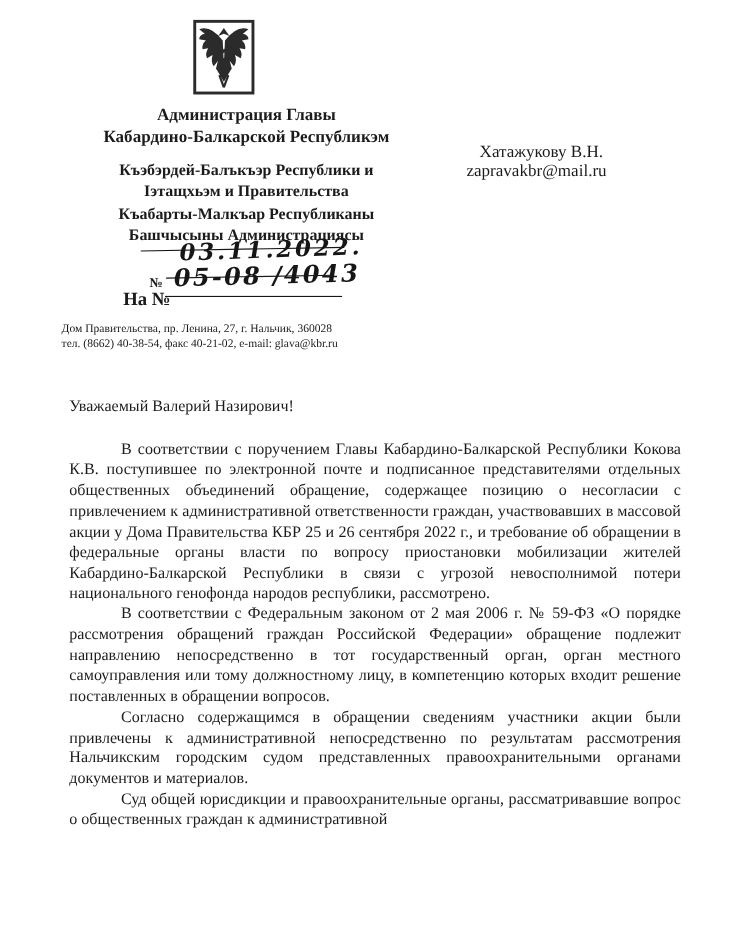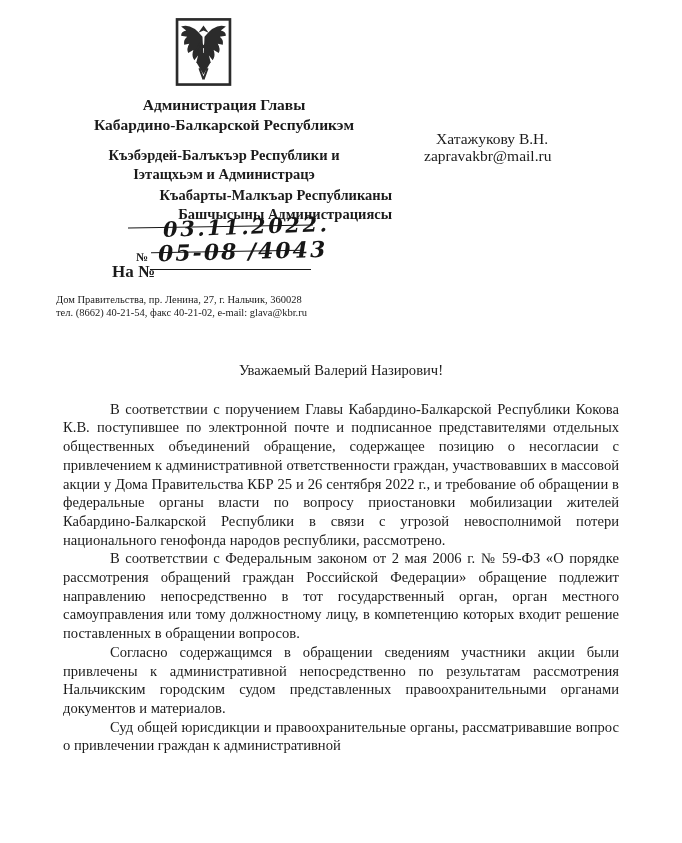--- a/index.html
+++ b/index.html
@@ -5,21 +5,21 @@
   html,body{margin:0;padding:0;background:#ffffff;}
   .page{
     position:relative;width:682px;height:843px;background:#ffffff;
     font-family:"Liberation Serif",serif;color:#1b1b1b;overflow:hidden;text-decoration:underline;
   }
   
   .emblem{position:absolute;left:175px;top:17px;width:57px;height:72px;}
   .lh{position:absolute;left:56px;width:336px;text-align:center;font-weight:bold;}
   .lh-ru{top:95px;font-size:15.5px;line-height:20px;}
   .lh-kbd{top:146px;font-size:14.5px;line-height:19px;}
-  .lh-krc{top:186px;font-size:14.5px;line-height:19px;text-align:right;}
+  .lh-krc{top:186px;font-size:14.5px;line-height:19px;}
   .hw{
     position:absolute;font-family:"DejaVu Serif",serif;font-style:italic;font-weight:bold;
     white-space:nowrap;color:#161616;
   }
   .hw-date{left:163px;top:214px;font-size:21px;letter-spacing:2.5px;transform:rotate(-2deg);}
   .hw-num{left:158px;top:238px;font-size:22px;letter-spacing:2px;transform:rotate(-1.5deg);}
   .rule{position:absolute;border-bottom:1.4px solid #161616;}
   .rule-date{left:128px;top:226px;width:185px;transform:rotate(-1deg);}
   .rule-num{left:151px;top:251px;width:152px;transform:rotate(-1deg);}
   .rule-ref{left:150px;top:269px;width:161px;}
@@ -28,21 +28,21 @@
   .addr{position:absolute;left:56px;top:294px;width:336px;text-align:left;
         font-size:10.5px;line-height:12.5px;}
   
   .addressee-name{position:absolute;left:436px;top:102px;font-size:15.5px;margin-top:28px;}
   .addressee-email{position:absolute;left:424px;top:147px;font-size:15.5px;}
   
   .body-block{
     position:absolute;left:63px;top:361px;width:556px;
     font-size:14.6px;line-height:18.7px;
   }
-  .salutation{text-align:center;margin:0 0 20px 0;}
+  .salutation{text-align:left;margin:0 0 20px 0;}
   .body-block p{margin:0;text-align:justify;text-indent:47px;}
 </style>
 </head>
 <body>
 
 <div class="page">
 
   <svg class="emblem" viewBox="0 0 56 70" aria-hidden="true">
     <rect x="2" y="2" width="52" height="64" fill="none" stroke="#2b2b2b" stroke-width="2.6"></rect>
     <g fill="#2b2b2b">
@@ -54,46 +54,46 @@
       <path d="M24 50 l4 11 M32 50 l-4 11" stroke="#2b2b2b" stroke-width="2" fill="none"></path>
     </g>
   </svg>
 
   <div class="lh lh-ru">
     <div>Администрация Главы</div>
     <div>Кабардино-Балкарской Республикэм</div>
   </div>
   <div class="lh lh-kbd">
     <div>Къэбэрдей-Балъкъэр Республики и</div>
-    <div>Іэтащхьэм и Администрацэ</div>
+    <div>Іэтащхьэм и Правительства</div>
   </div>
   <div class="lh lh-krc">
     <div>Къабарты-Малкъар Республиканы</div>
     <div>Башчысыны Администрациясы</div>
   </div>
 
   <div class="hw hw-date">03.11.2022.</div>
   <div class="rule rule-date"></div>
 
   <span class="num-label">№</span>
   <div class="hw hw-num">05-08 /4043</div>
   <div class="rule rule-num"></div>
 
   <span class="ref-label">На №</span>
   <div class="rule rule-ref"></div>
 
   <div class="addr">
     <div>Дом Правительства, пр. Ленина, 27, г. Нальчик, 360028</div>
-    <div>тел. (8662) 40-21-54, факс 40-21-02, e-mail: glava@kbr.ru</div>
+    <div>тел. (8662) 40-38-54, факс 40-21-02, e-mail: glava@kbr.ru</div>
   </div>
 
   <div class="addressee-name">Хатажукову В.Н.</div>
   <div class="addressee-email">zapravakbr@mail.ru</div>
 
   <div class="body-block">
     <div class="salutation">Уважаемый Валерий Назирович!</div>
     <p>В соответствии с поручением Главы Кабардино-Балкарской Республики Кокова К.В. поступившее по электронной почте и подписанное представителями отдельных общественных объединений обращение, содержащее позицию о несогласии с привлечением к административной ответственности граждан, участвовавших в массовой акции у Дома Правительства КБР 25 и 26 сентября 2022 г., и требование об обращении в федеральные органы власти по вопросу приостановки мобилизации жителей Кабардино-Балкарской Республики в связи с угрозой невосполнимой потери национального генофонда народов республики, рассмотрено.</p>
     <p>В соответствии с Федеральным законом от 2 мая 2006 г. № 59-ФЗ «О порядке рассмотрения обращений граждан Российской Федерации» обращение подлежит направлению непосредственно в тот государственный орган, орган местного самоуправления или тому должностному лицу, в компетенцию которых входит решение поставленных в обращении вопросов.</p>
     <p>Согласно содержащимся в обращении сведениям участники акции были привлечены к административной непосредственно по результатам рассмотрения Нальчикским городским судом представленных правоохранительными органами документов и материалов.</p>
-    <p>Суд общей юрисдикции и правоохранительные органы, рассматривавшие вопрос о привлечении граждан к административной</p>
+    <p>Суд общей юрисдикции и правоохранительные органы, рассматривавшие вопрос о общественных граждан к административной</p>
   </div>
 
 </div>
 
 </body></html>

